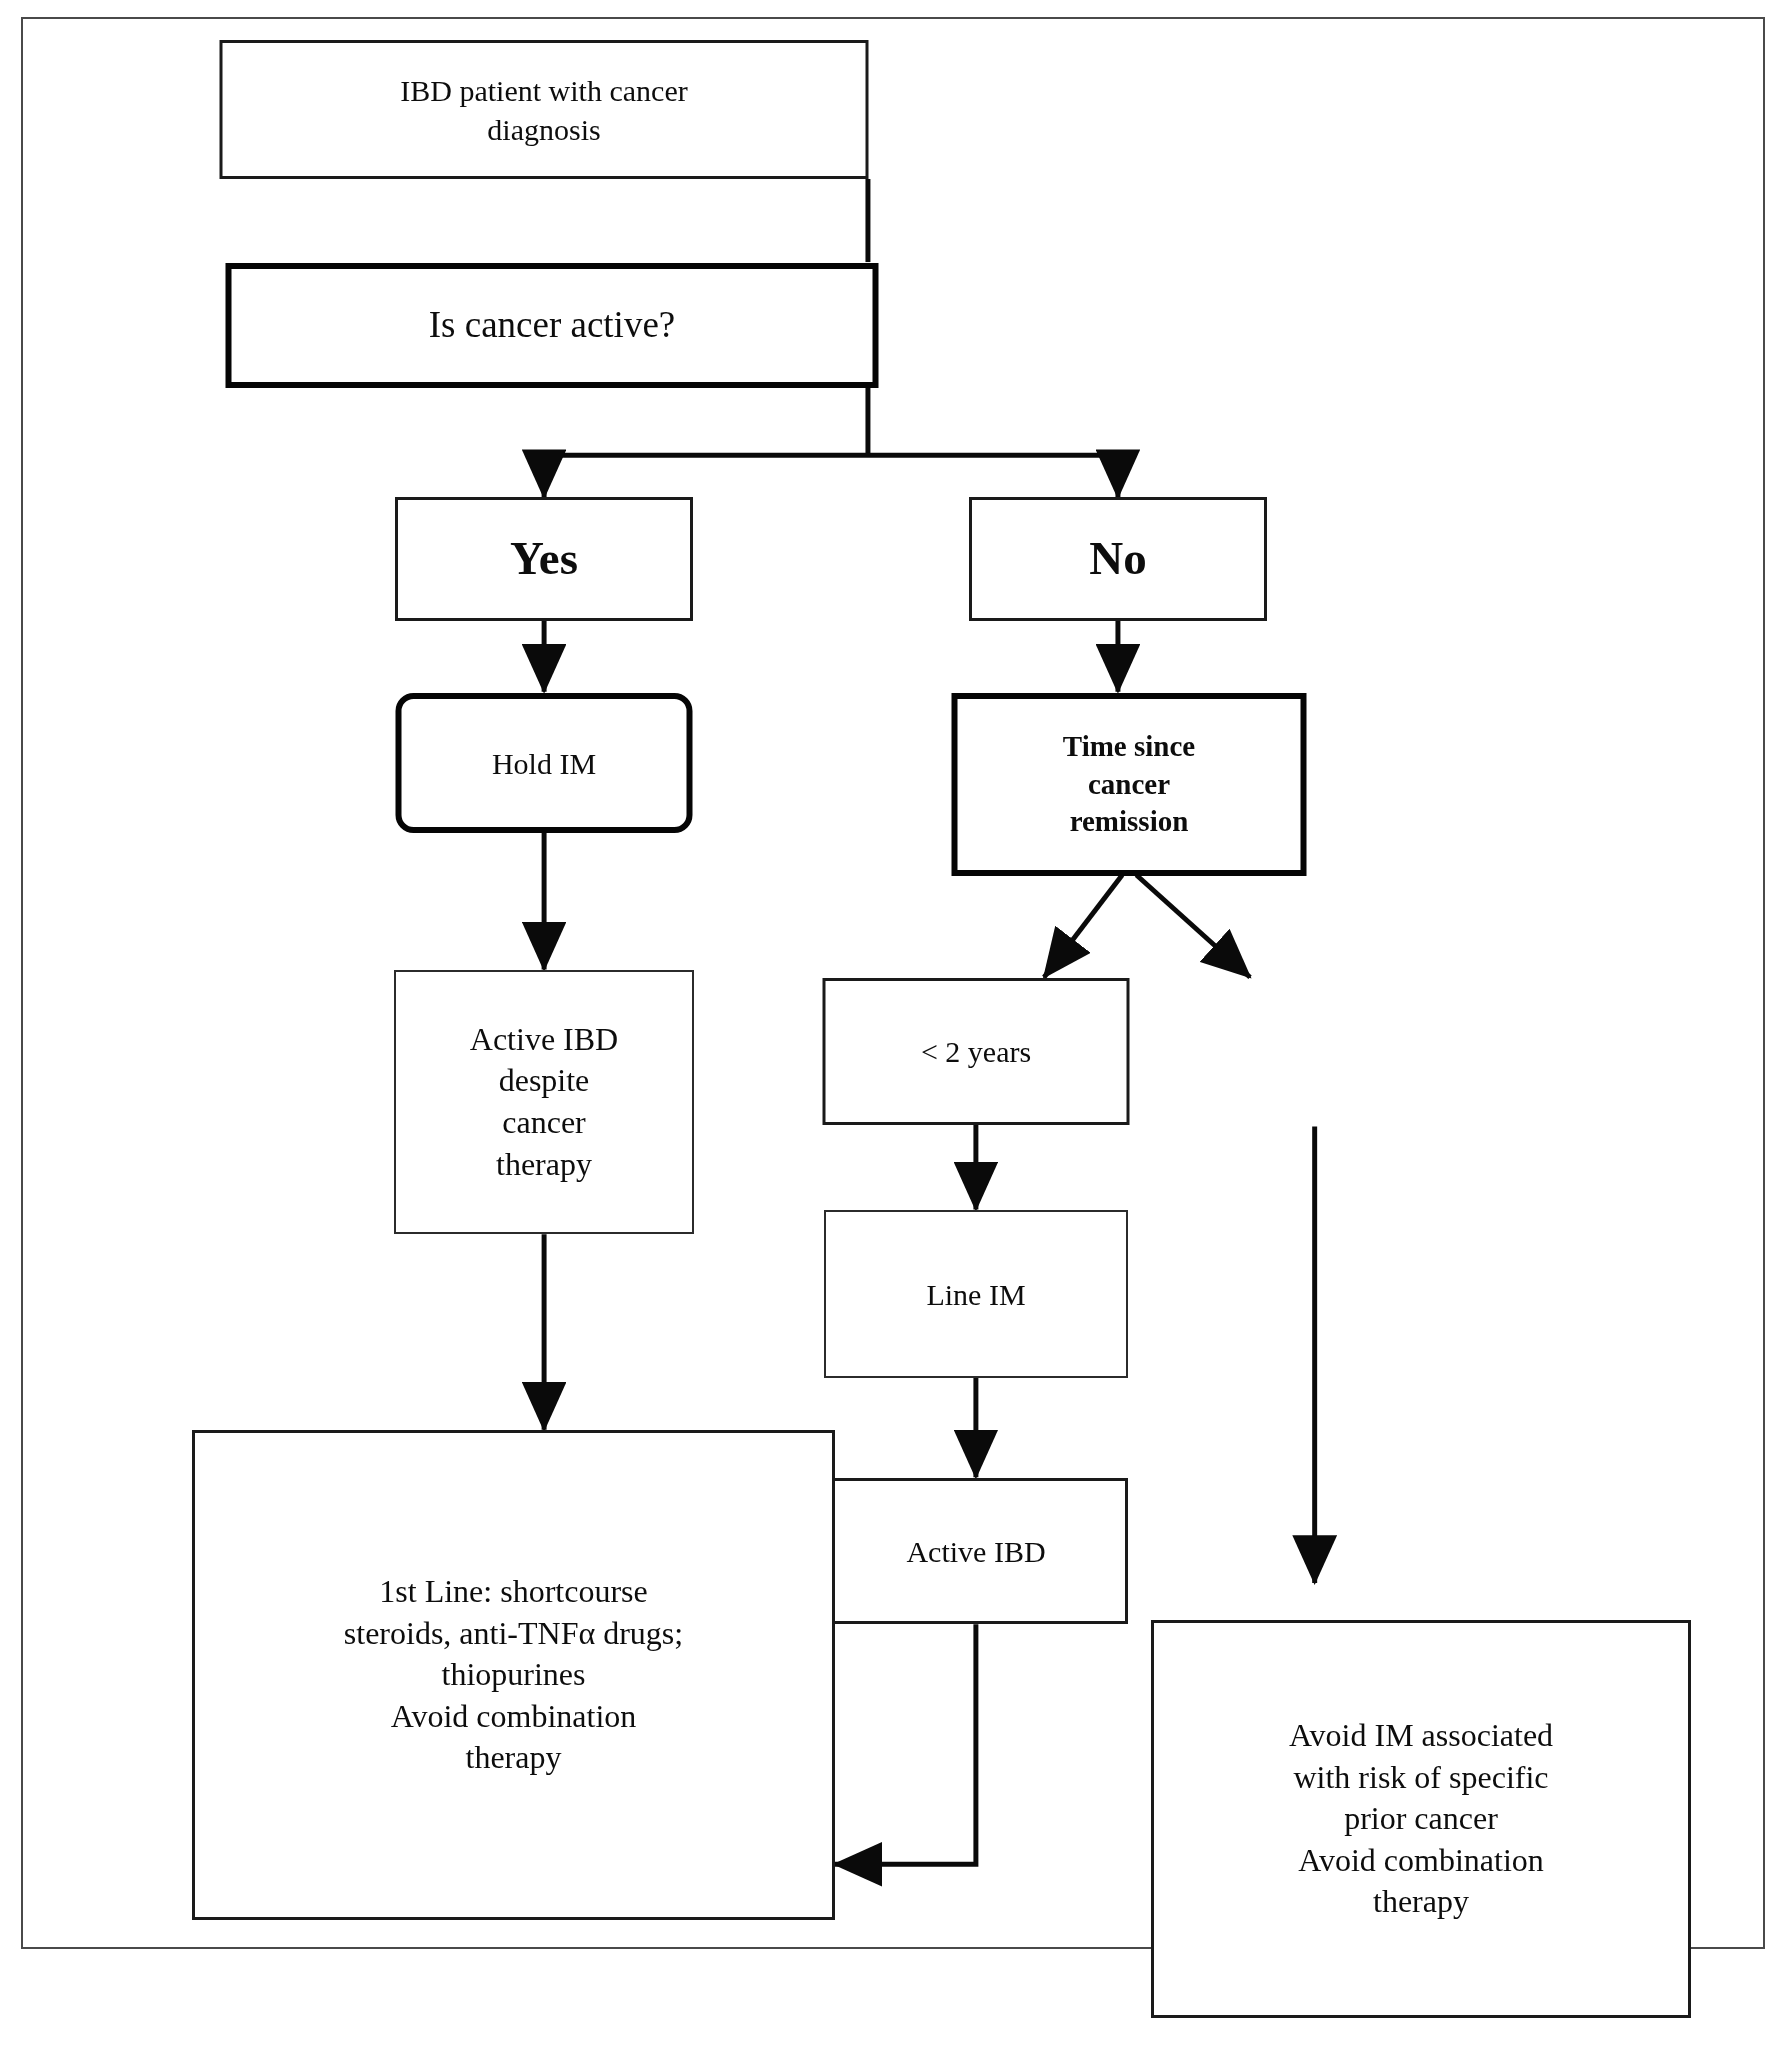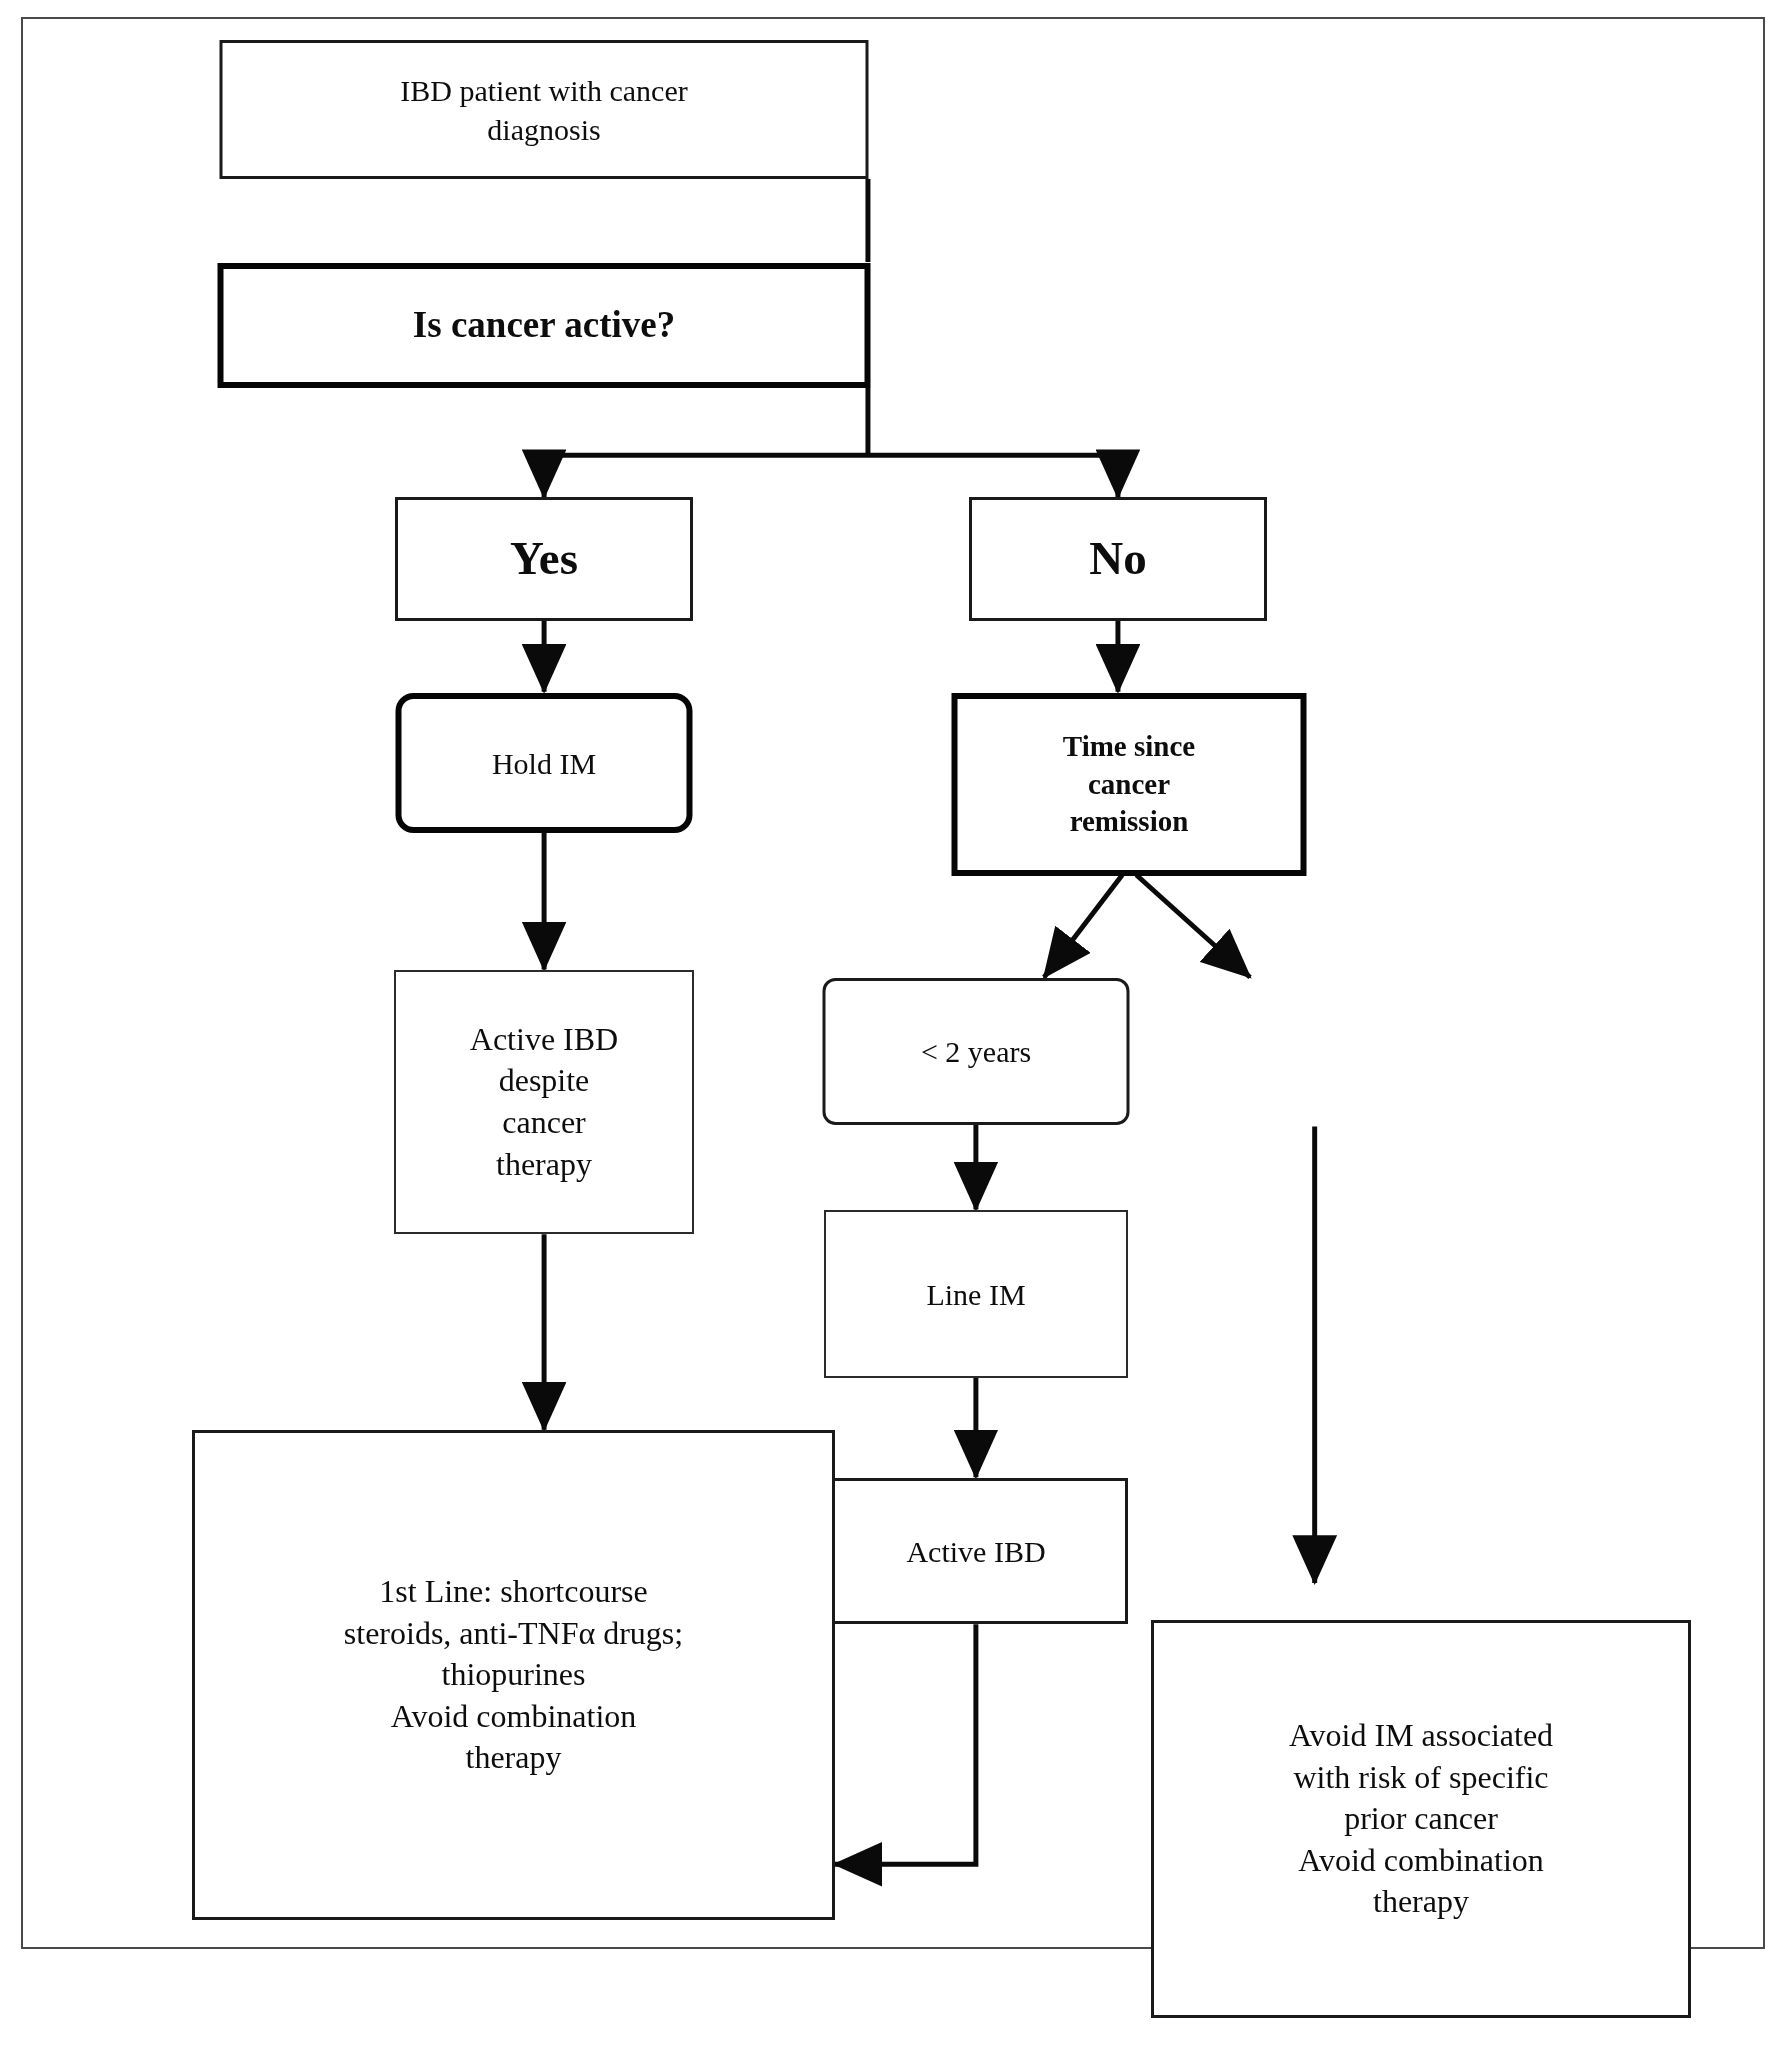--- a/index.html
+++ b/index.html
@@ -53,21 +53,21 @@
   }
   
   .bd-thin  { border: 2.1px solid #2b2b2b; }
   .bd-med   { border: 3.6px solid #1a1a1a; }
   .bd-thick { border: 6.4px solid #050505; }
   
   .fs-lg   { font-size: 30px; }
   .fs-md   { font-size: 32px; }
   .fs-sm   { font-size: 29px; font-weight: bold; }
   .fs-huge { font-size: 47px; font-weight: bold; }
-  .fs-q    { font-size: 37px; font-weight: bold; }
+  .fs-q    { font-size: 37px; font-weight: normal; margin-left: 8px; }
 </style>
 </head>
 <body>
 
 <div id="canvas">
 
   <div id="outer-frame"></div>
 
   <svg id="connector-layer" viewBox="0 0 2523 2909" xmlns="http://www.w3.org/2000/svg">
     <defs>
@@ -137,21 +137,21 @@
 remission</span>
   </div>
 
   <div class="node bd-thin fs-md" style="left:544px; top:970px; width:300px; height:264px; transform:translateX(-50%);">
     <span class="txt">Active IBD
 despite
 cancer
 therapy</span>
   </div>
 
-  <div class="node bd-med fs-lg" style="left:976px; top:978px; width:307px; height:147px; transform:translateX(-50%);border-radius:13px;">
+  <div class="node bd-med fs-lg" style="left:976px; top:978px; width:307px; height:147px; transform:translateX(-50%);">
     <span class="txt">&lt; 2 years</span>
   </div>
 
 
   <div class="node bd-thin fs-lg" style="left:976px; top:1210px; width:304px; height:168px; transform:translateX(-50%);">
     <span class="txt">Line IM</span>
   </div>
 
   <div class="node bd-med fs-lg" style="left:976px; top:1478px; width:304px; height:146px; transform:translateX(-50%);">
     <span class="txt">Active  IBD</span>

